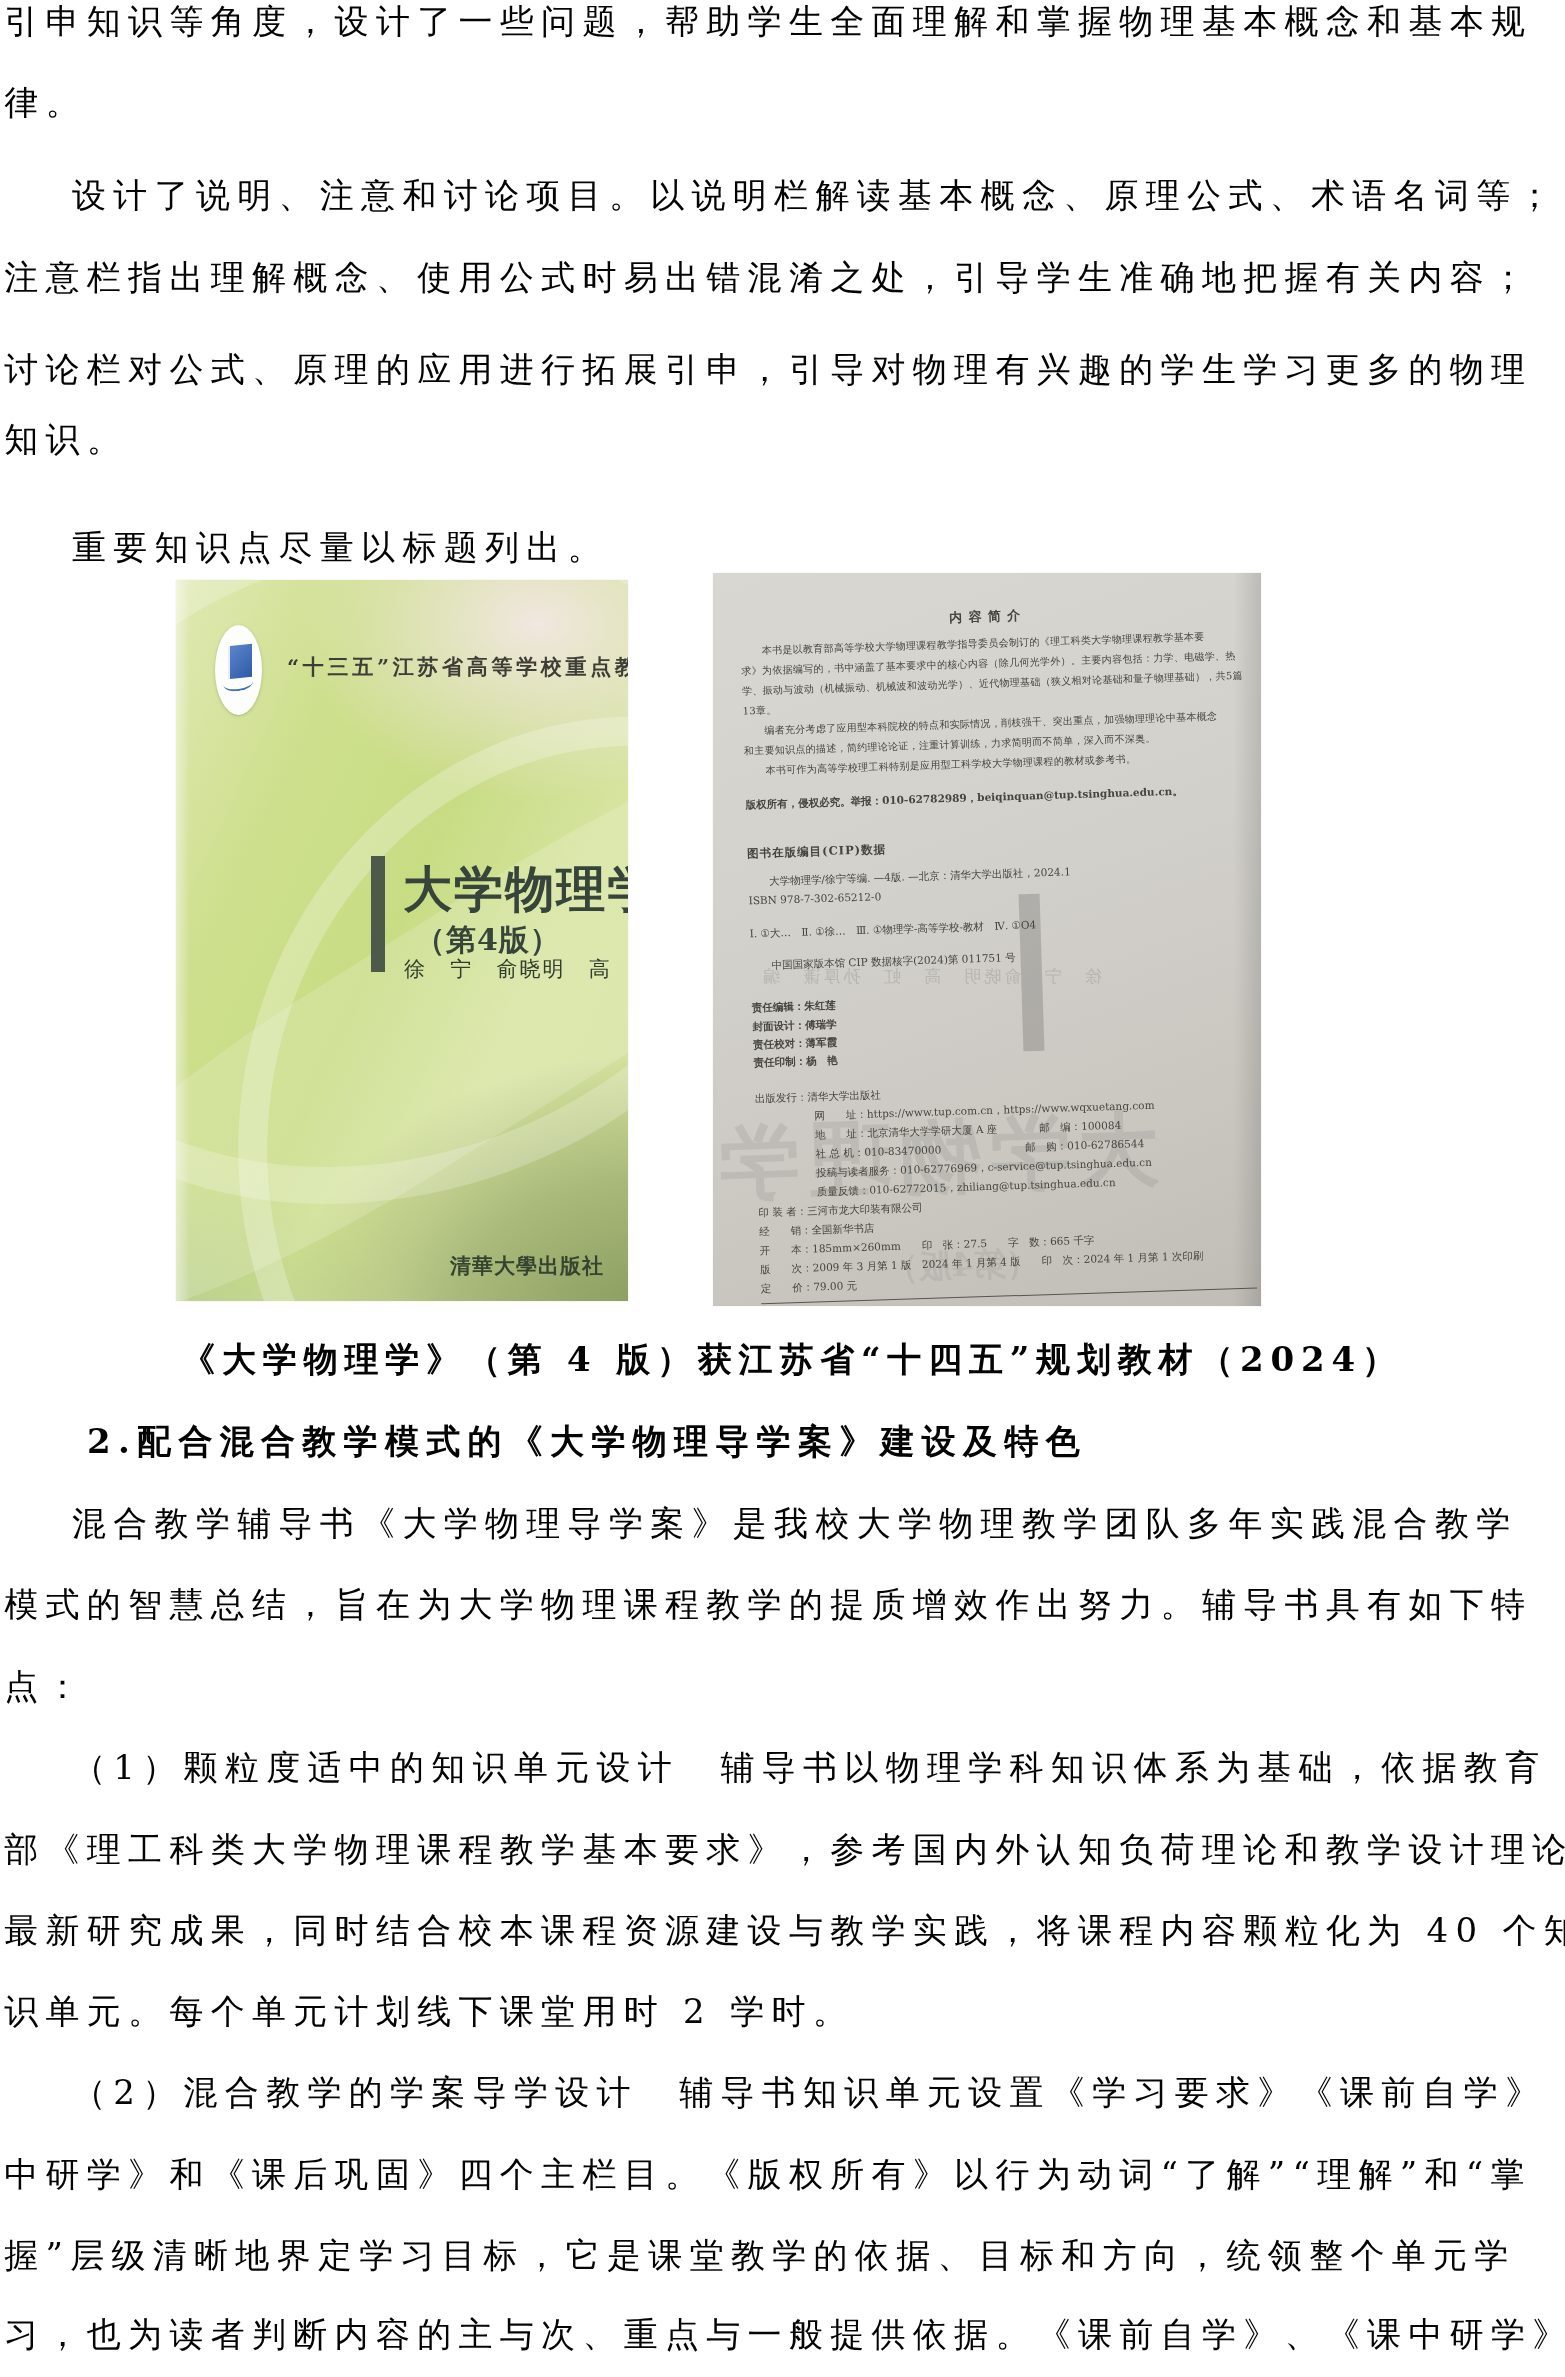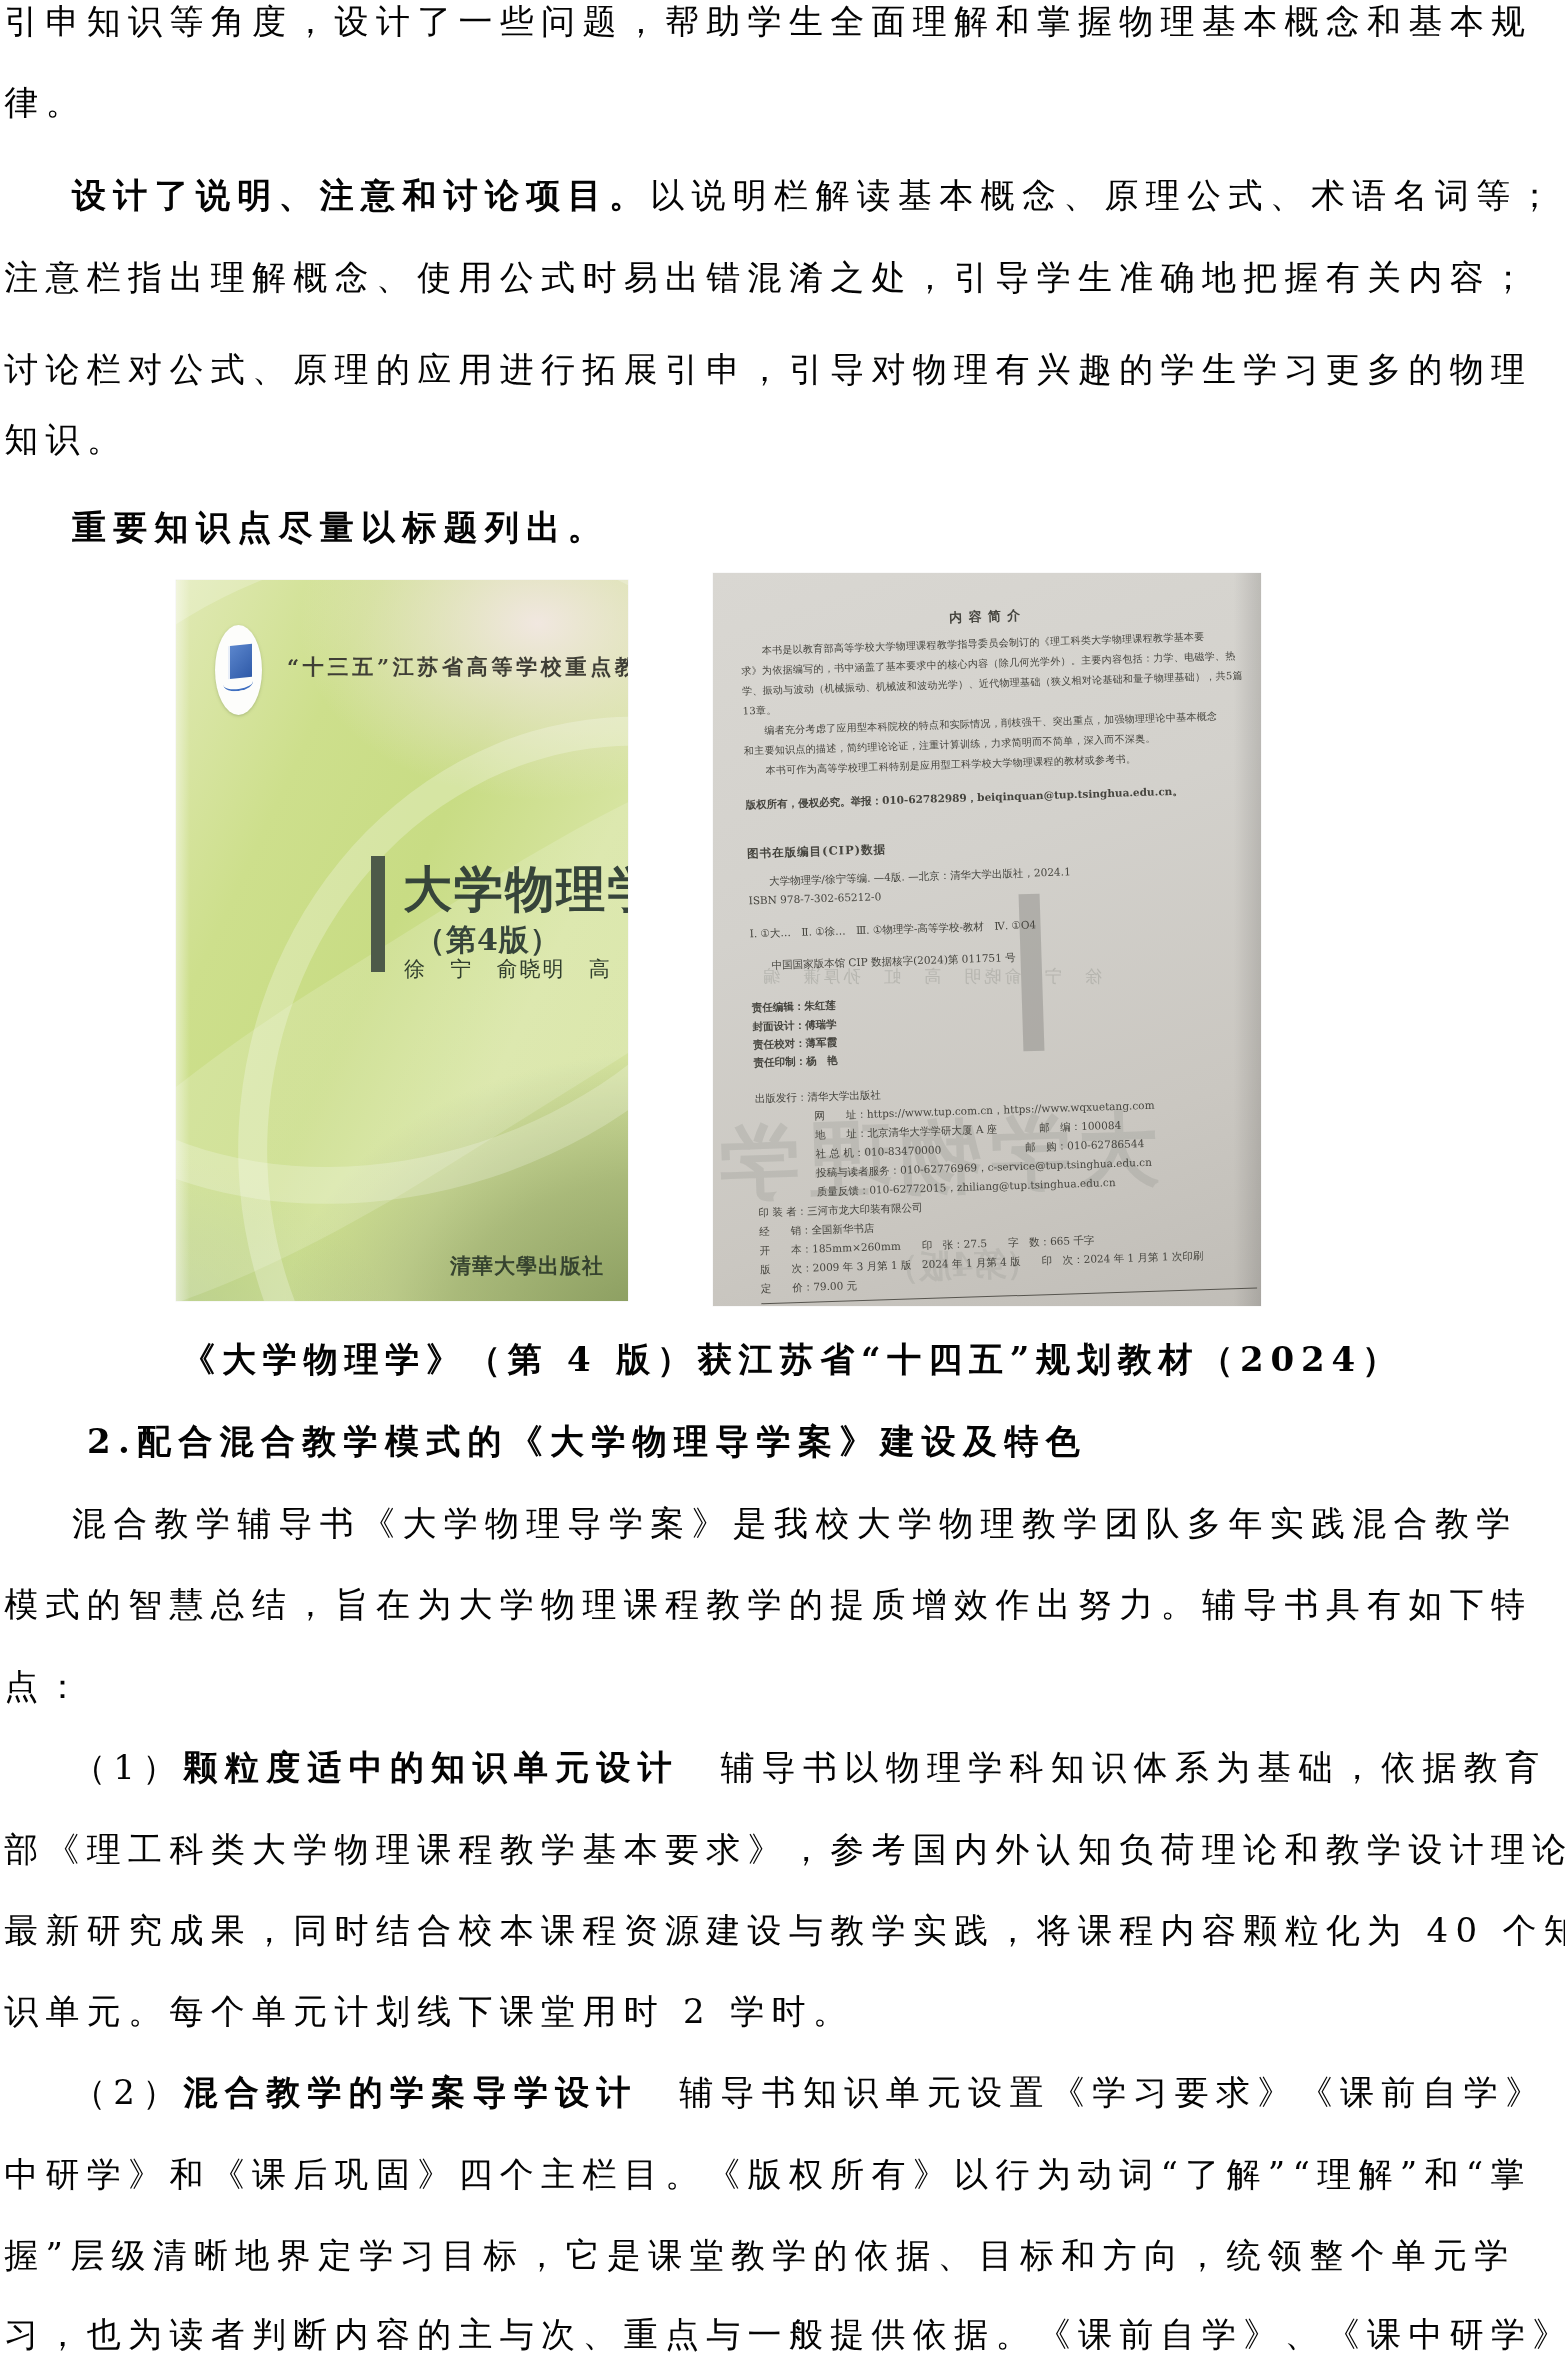--- a/index.html
+++ b/index.html
@@ -8,21 +8,21 @@
     background:#ffffff; overflow:hidden;
     font-family:"DejaVu Serif","Liberation Serif",serif;
     color:#040404;
   }
   
   .docline {
     position:absolute; left:4.2px; white-space:nowrap;
     font-size:34px; line-height:35px; letter-spacing:7.3px;
   }
   .ind { left:72px; }
-  .b { font-weight:bold; }
+  .b { font-weight:normal;margin-top:20px; }
   .caption { left:9px; width:100%; text-align:center; letter-spacing:6.8px;font-weight:bold; }
   .heading { left:87px; font-weight:bold; }
 
   
   .figure { position:absolute; left:0; top:569px; width:1566px; height:739px; }
 
   
   .cover {
     position:absolute; left:176px; top:10.5px; width:452px; height:721px;
     overflow:hidden;

